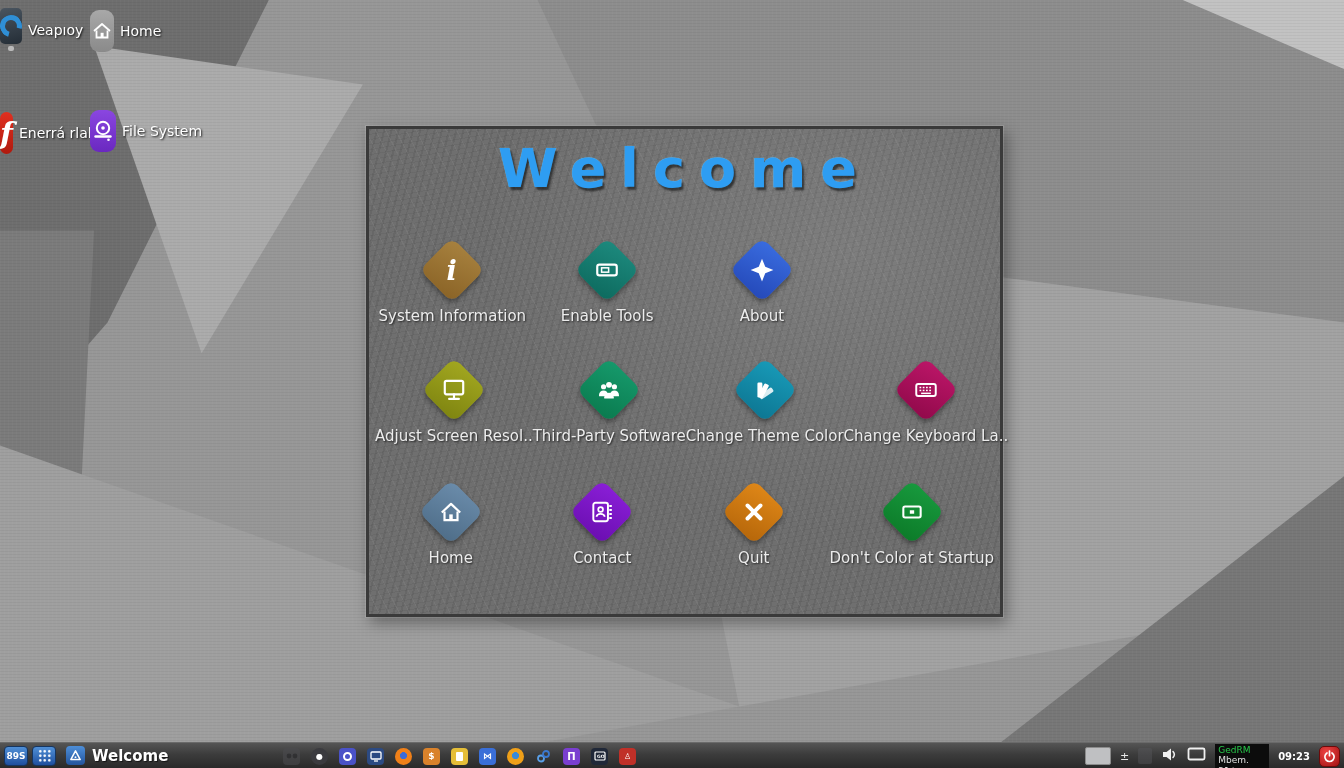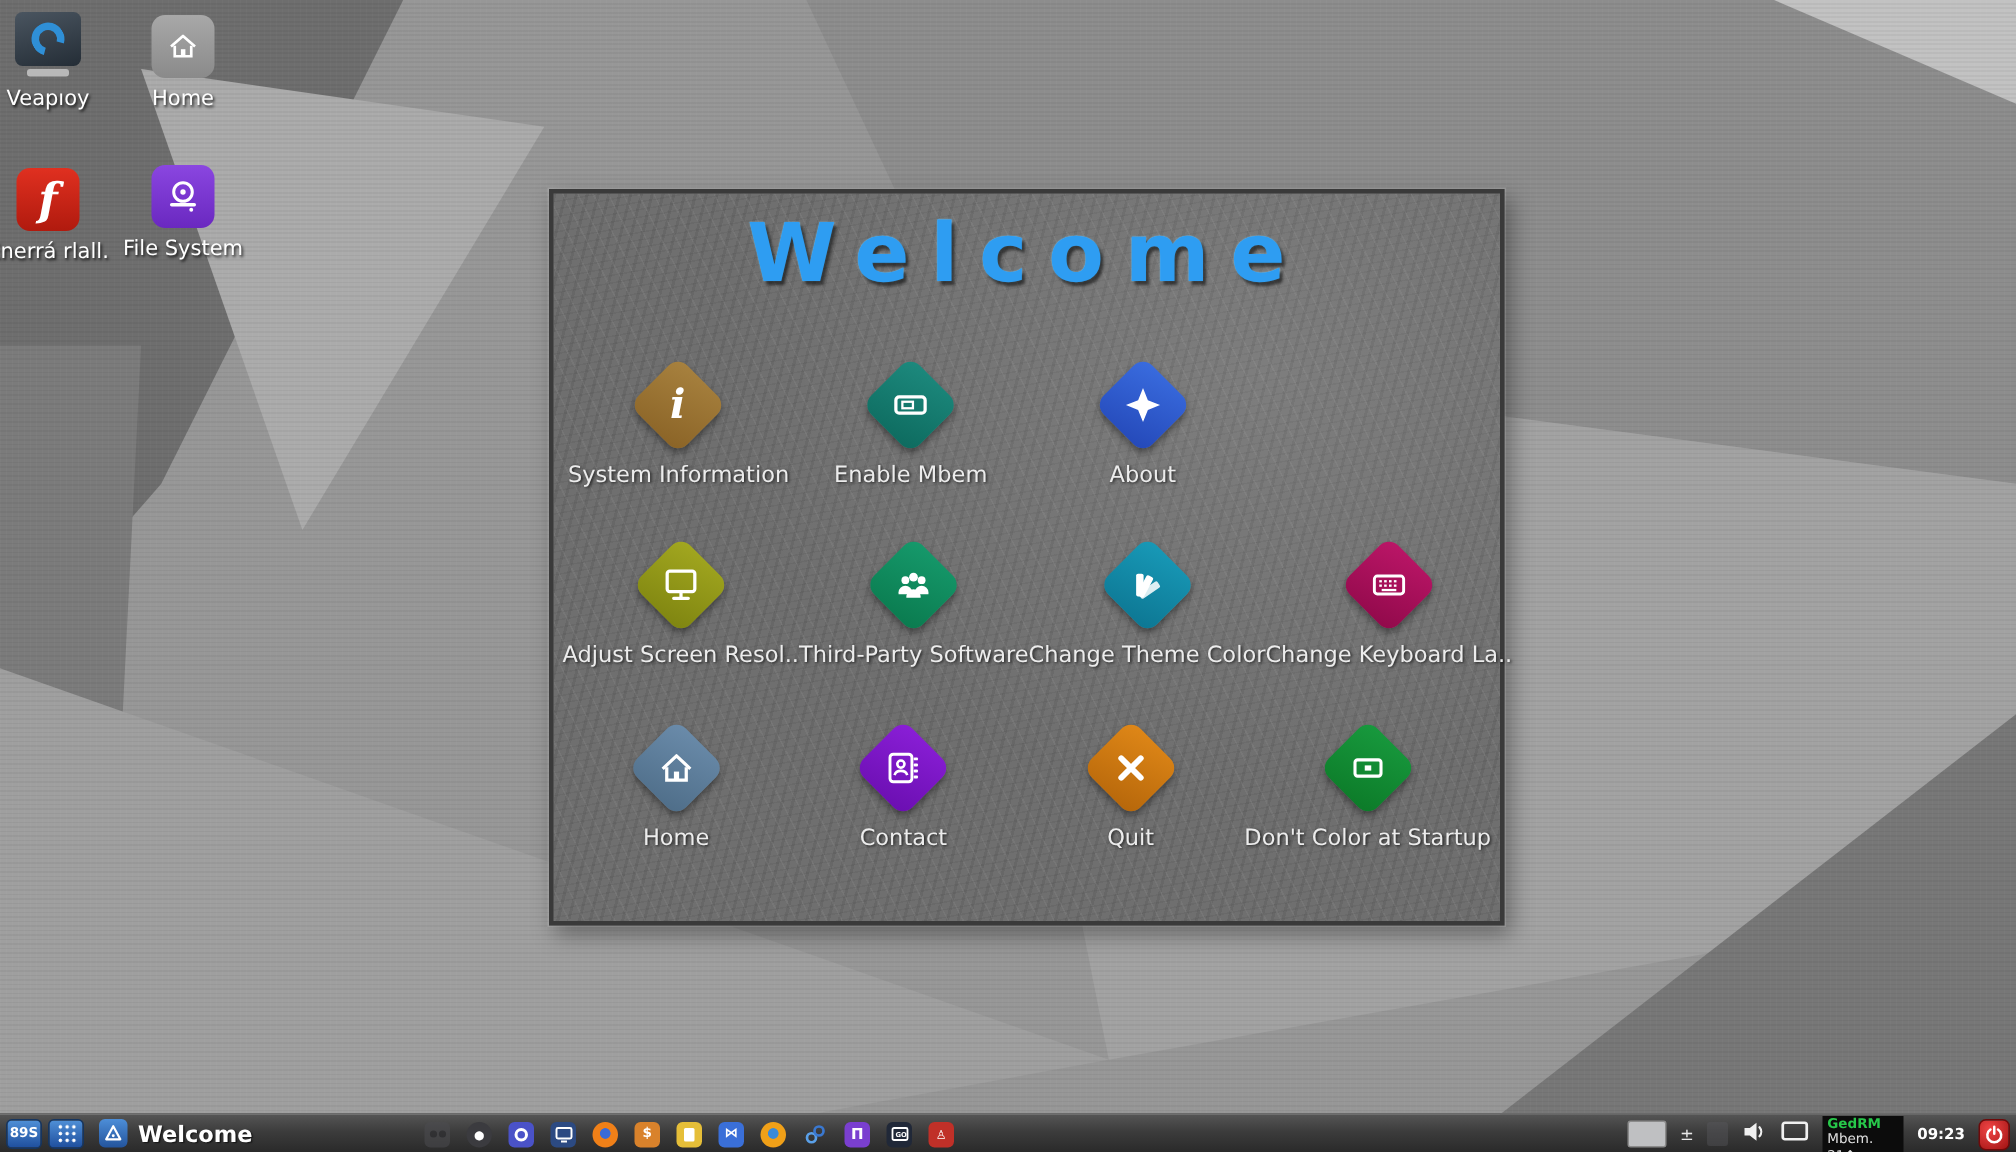--- a/index.html
+++ b/index.html
@@ -4,21 +4,21 @@
 <style>
   * { margin:0; padding:0; box-sizing:border-box; }
   html,body { width:1344px; height:768px; overflow:hidden; font-family:"DejaVu Sans", sans-serif; }
   .desktop { position:absolute; inset:0; background:#979797; }
   .facet { position:absolute; inset:0; }
   .noise { position:absolute; inset:0;
     background-image:repeating-linear-gradient(0deg, rgba(0,0,0,.045) 0 1px, transparent 1px 3px),
                      repeating-linear-gradient(90deg, rgba(255,255,255,.025) 0 1px, transparent 1px 4px); }
 
   
-  .dicon { position:absolute; width:64px; display:flex; flex-direction:column; align-items:center; gap:6px; cursor:default; }
+  .dicon { position:absolute; width:64px; display:flex; align-items:center; gap:6px; cursor:default; }
   .dicon .lbl { font-size:14px; color:#fff; text-shadow:1px 1px 2px rgba(0,0,0,.85); white-space:nowrap; }
   .badge { width:42px; height:42px; border-radius:9px; display:flex; align-items:center; justify-content:center; }
   .disp-badge { width:44px; height:36px; background:linear-gradient(165deg,#4a5560,#242d36); border-radius:5px;
      display:flex; align-items:center; justify-content:center; position:relative; }
   .disp-badge:after { content:""; position:absolute; bottom:-7px; left:8px; right:8px; height:5px; background:#b9b9b9; border-radius:2px; }
   .swirl { width:22px; height:22px; border-radius:50%; border:5px solid #2f8fd6; border-bottom-color:transparent; transform:rotate(-30deg); }
   .home-badge { background:linear-gradient(180deg,#a8a8a8,#8a8a8a); }
   .ff-badge { background:linear-gradient(180deg,#e03020,#b01a0e); }
   .ff-badge span { font-family:"DejaVu Serif", serif; font-style:italic; font-weight:bold; font-size:30px; color:#fff; }
   .fs-badge { background:linear-gradient(180deg,#8a46e0,#6a28c0); }
@@ -57,21 +57,21 @@
   .task { display:flex; align-items:center; gap:7px; margin-left:8px; padding:1px 10px 1px 2px; cursor:pointer; }
   .task-ic { width:19px; height:19px; border-radius:4px; background:linear-gradient(180deg,#4d8ed8,#23549c);
     display:flex; align-items:center; justify-content:center; }
   .task .txt { font-size:15px; font-weight:bold; color:#fff; text-shadow:1px 1px 1px rgba(0,0,0,.6); }
   .tray { position:absolute; left:283px; top:0; height:26px; display:flex; align-items:center; gap:11px; }
   .tico { width:17px; height:17px; border-radius:4px; display:flex; align-items:center; justify-content:center;
     font-size:10px; font-weight:bold; color:#fff; cursor:pointer; }
   .tright { position:absolute; right:4px; top:0; height:26px; display:flex; align-items:center; gap:9px; }
   .pager { width:26px; height:18px; background:#bfc0c2; border:1px solid #8b8b8b; border-radius:2px; cursor:pointer; }
   .sysmon { width:54px; height:24px; background:#0c0c0c; padding:1px 3px; line-height:1.15; cursor:default; }
-  .sysmon .g { color:#27c84a; font-size:9px; font-weight:bold; }
+  .sysmon .g { color:#27c84a; font-size:9px; font-weight:normal; }
   .sysmon .w { color:#e0e0e0; font-size:9px; }
   .clock { font-size:10px; font-weight:bold; color:#fff; }
   .power { width:21px; height:21px; border-radius:5px; background:radial-gradient(circle at 35% 30%,#f04545,#a01212);
     border:1px solid #6d0a0a; display:flex; align-items:center; justify-content:center; cursor:pointer; }
 </style>
 </head>
 <body>
 
 <div class="desktop">
   <div class="facet" style="background:#6e6e6e; clip-path:polygon(0% 0%, 20% 0%, 8% 42%, 0% 58%);"></div>
@@ -129,21 +129,21 @@
         </div>
       <div class="lbl">System Information</div>
     </div>
     <div class="tile">
       <div class="diamond" style="background: linear-gradient(160deg, rgb(29, 138, 126), rgb(13, 106, 94));">
         <svg width="26" height="26" viewBox="0 0 24 24">
             <rect x="3" y="7" width="18" height="10" rx="2" fill="none" stroke="#fff" stroke-width="2"></rect>
             <rect x="7" y="10" width="6.5" height="4" fill="none" stroke="#fff" stroke-width="1.4"></rect>
           </svg>
       </div>
-      <div class="lbl">Enable Mbem</div>
+      <div class="lbl">Enable Tools</div>
     </div>
     <div class="tile">
       <div class="diamond" style="background: linear-gradient(160deg, rgb(58, 109, 224), rgb(36, 72, 184));">
         <svg width="26" height="26" viewBox="0 0 24 24">
             <polygon points="12,1.5 15,9 22.5,12 15,15 12,22.5 9,15 1.5,12 9,9" fill="#fff"></polygon>
           </svg>
       </div>
       <div class="lbl">About</div>
     </div>
   </div>

